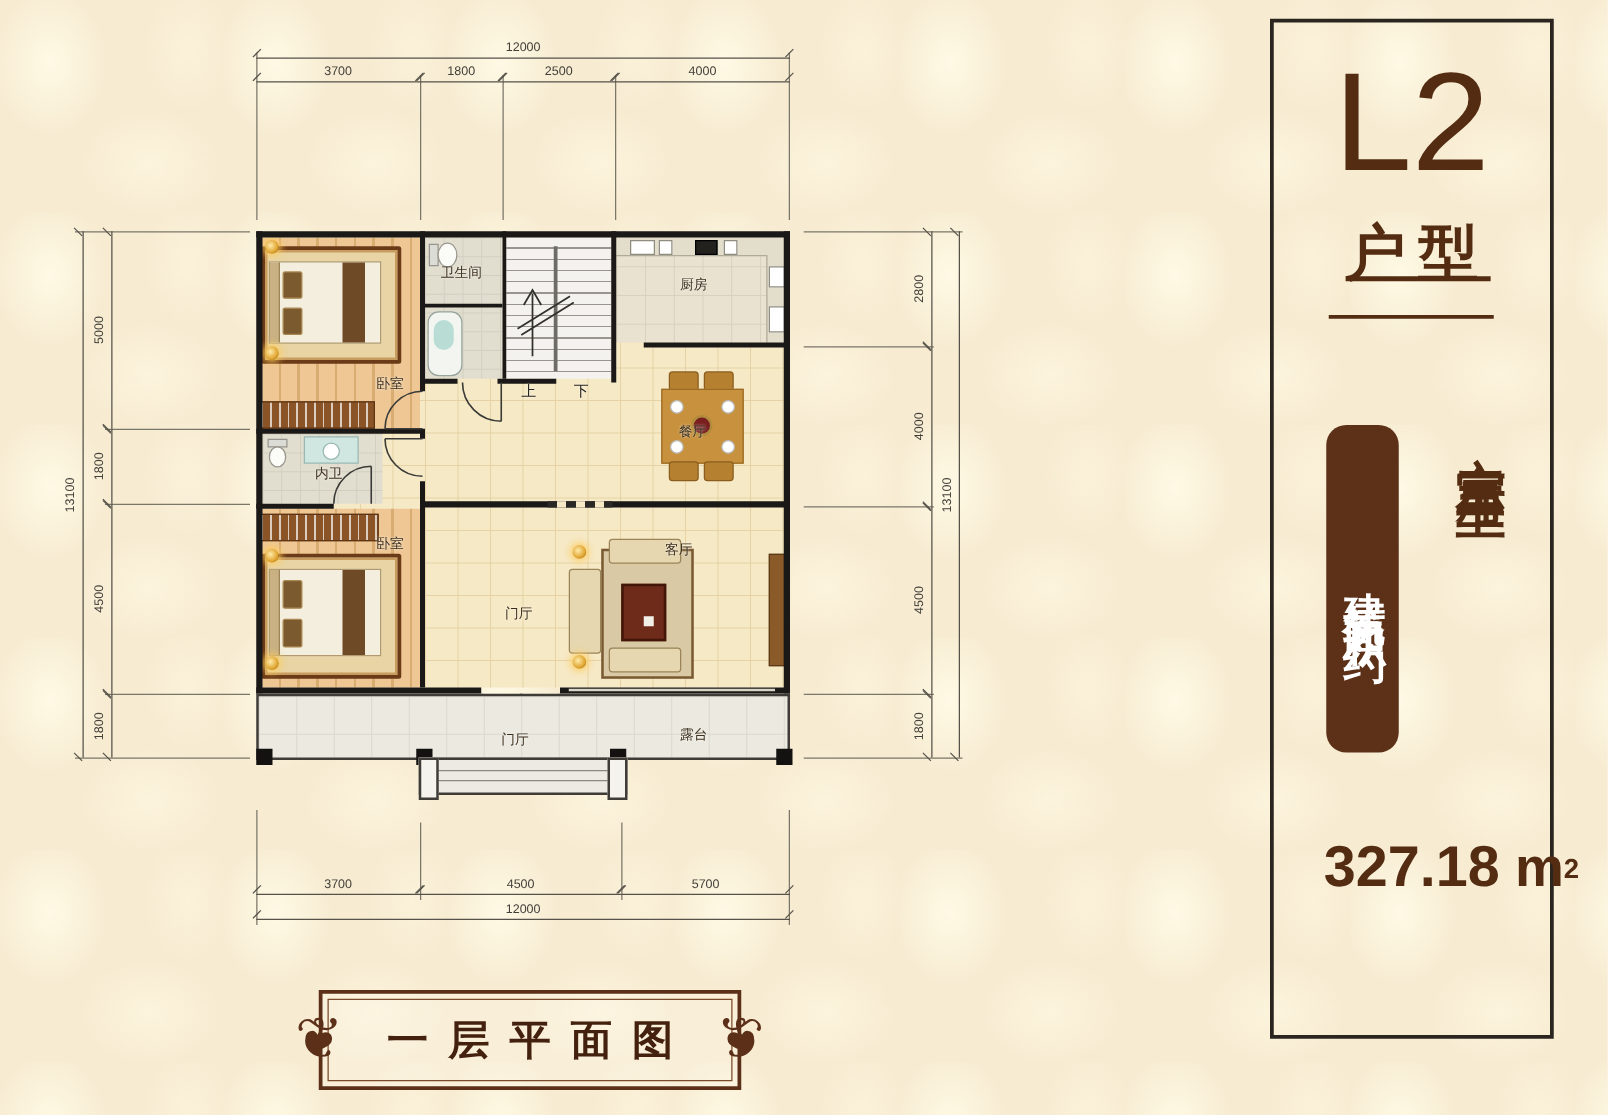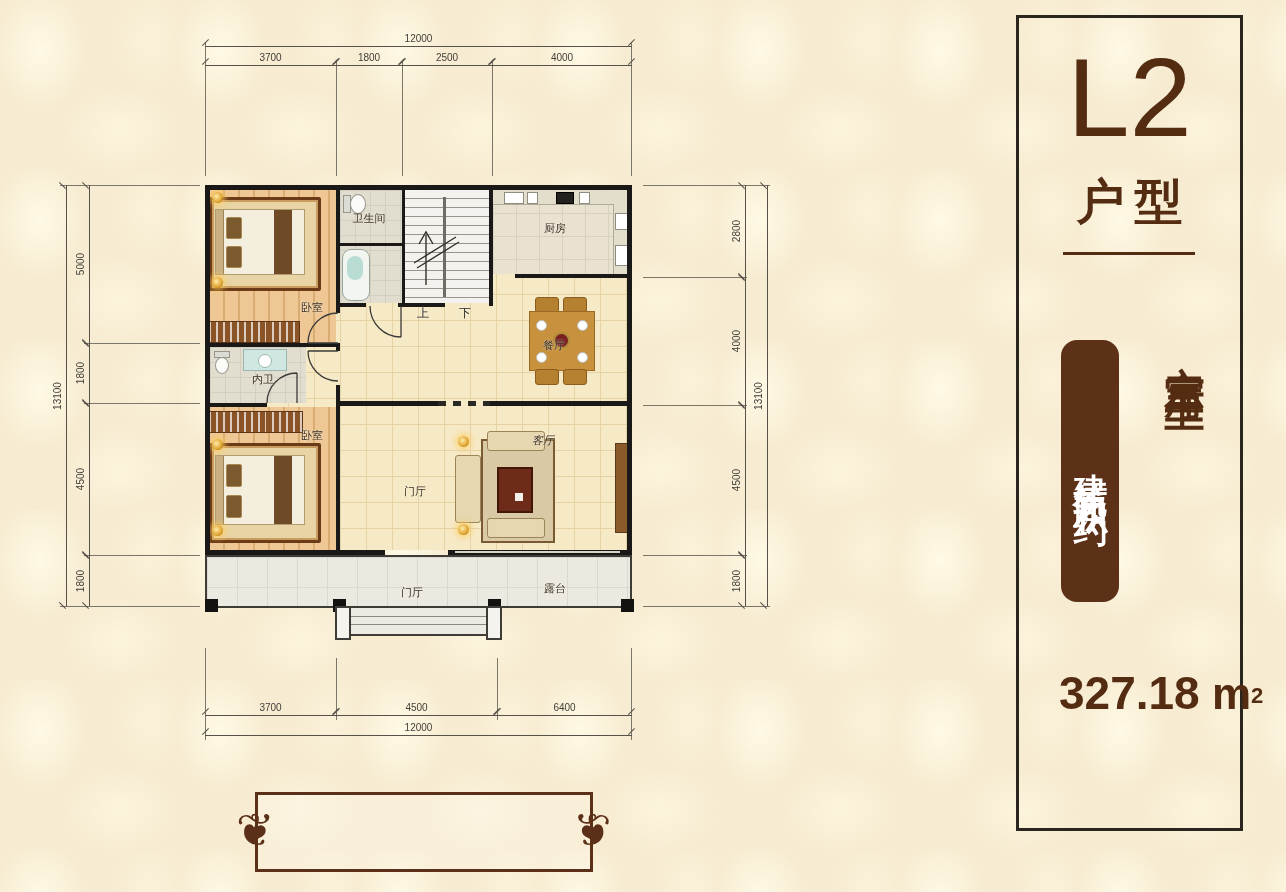--- a/index.html
+++ b/index.html
@@ -186,21 +186,21 @@
       </g>
     </svg>
 
     <span class="abs room-label" style="left:107px;top:122px;">卧室</span>
     <span class="abs room-label" style="left:164px;top:33px;">卫生间</span>
     <span class="abs room-label" style="left:350px;top:43px;">厨房</span>
     <span class="abs room-label" style="left:349px;top:160px;">餐厅</span>
     <span class="abs room-label" style="left:58px;top:194px;">内卫</span>
     <span class="abs room-label" style="left:107px;top:250px;">卧室</span>
     <span class="abs room-label" style="left:210px;top:306px;">门厅</span>
-    <span class="abs room-label" style="left:338px;top:255px;font-style:italic;">客厅</span>
+    <span class="abs room-label" style="left:338px;top:255px;">客厅</span>
     <span class="abs stair-label" style="left:218px;top:128px;">上</span>
     <span class="abs stair-label" style="left:260px;top:128px;">下</span>
   </div>
 
   <div class="abs" style="left:205px;top:555px;width:427px;height:53px;background:#ebe9e0;border:2px solid #3f3c37;box-sizing:border-box;background-image:linear-gradient(#dbd9cf 1px,transparent 1px),linear-gradient(90deg,#dbd9cf 1px,transparent 1px);background-size:30px 30px;">
     <span class="abs room-label" style="left:205px;top:35px;">门厅</span>
     <span class="abs room-label" style="left:348px;top:31px;">露台</span>
     <div class="abs pier" style="left:-2px;top:42px;width:13px;height:13px;"></div>
     <div class="abs pier" style="left:126px;top:42px;width:13px;height:13px;"></div>
     <div class="abs pier" style="left:281px;top:42px;width:13px;height:13px;"></div>
@@ -239,21 +239,21 @@
   <div class="extv" style="left:336px;top:658px;height:62px;"></div>
   <div class="extv" style="left:497px;top:658px;height:62px;"></div>
   <div class="extv" style="left:631px;top:648px;height:92px;"></div>
   <div class="segh" style="left:205px;top:715px;width:131px;">
       <span>3700</span>
     </div>
   <div class="segh" style="left:336px;top:715px;width:161px;">
       <span>4500</span>
     </div>
   <div class="segh" style="left:497px;top:715px;width:135px;">
-      <span>6400</span>
+      <span>5700</span>
     </div>
   <div class="segh" style="left:205px;top:735px;width:427px;">
       <span>12000</span>
     </div>
 
   <div class="exth" style="left:60px;top:185px;width:140px;"></div>
   <div class="exth" style="left:84px;top:343px;width:116px;"></div>
   <div class="exth" style="left:84px;top:403px;width:116px;"></div>
   <div class="exth" style="left:84px;top:555px;width:116px;"></div>
   <div class="exth" style="left:60px;top:606px;width:140px;"></div>
@@ -289,30 +289,33 @@
     </div>
   <div class="segv" style="left:745px;top:555px;height:51px;">
       <span>1800</span>
     </div>
   <div class="segv" style="left:767px;top:185px;height:421px;">
       <span>13100</span>
     </div>
 
   <div class="abs" id="panel">
     <div class="abs p-code" style="top:30px;">L2</div>
-    <div class="abs p-type" style="top:152px;">户型</div>
+    <div class="abs p-type" style="top:152px;text-decoration:underline;">户型</div>
     <div class="abs p-rule" style="left:44px;top:234px;width:132px;height:3px;"></div>
     <div class="abs p-areabox" style="left:42px;top:322px;width:58px;height:262px;">
       <span>建筑面积约</span>
     </div>
     <div class="abs p-summary" style="left:138px;top:316px;height:306px;">六室三厅三卫</div>
     <div class="abs p-area" style="top:648px;">
       <span class="val">327.18</span><span class="unit">&nbsp;</span><span class="unit">m</span><sup>2</sup>
     </div>
   </div>
 
   <div class="abs" id="title-frame">
+    <div class="inner">
+      <span class="txt">一层平面图</span>
+    </div>
     <span class="abs ornament" style="left:-22px;top:12px;">❦</span>
     <span class="abs ornament" style="right:-22px;top:12px;transform:scaleX(-1);">❦</span>
   </div>
 
 
 </div>
 
 </body></html>

